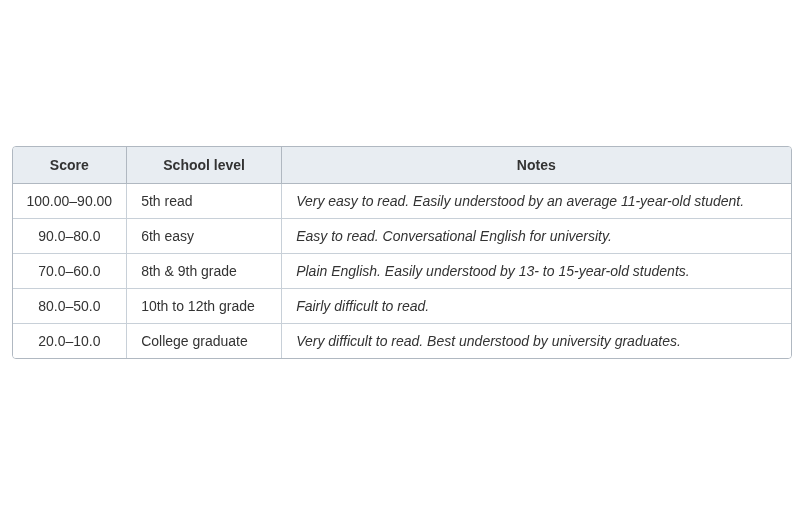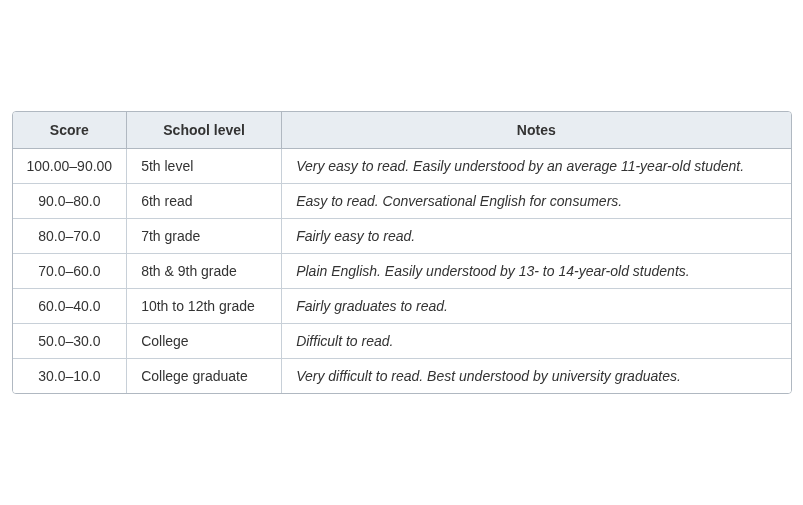--- a/index.html
+++ b/index.html
@@ -93,48 +93,38 @@
     <thead>
       <tr>
         <th class="col-score">Score</th>
         <th class="col-level">School level</th>
         <th class="col-notes">Notes</th>
       </tr>
     </thead>
     <tbody id="table-body">
     <tr>
           <td class="col-score">100.00–90.00</td>
-          <td class="col-level">5th level</td>
+          <td class="col-level">5th read</td>
           <td class="col-notes">Very easy to read. Easily understood by an average 11-year-old student.</td>
         </tr>
         <tr>
           <td class="col-score">90.0–80.0</td>
-          <td class="col-level">6th read</td>
-          <td class="col-notes">Easy to read. Conversational English for consumers.</td>
-        </tr>
-        <tr>
-          <td class="col-score">80.0–70.0</td>
-          <td class="col-level">7th grade</td>
-          <td class="col-notes">Fairly easy to read.</td>
+          <td class="col-level">6th easy</td>
+          <td class="col-notes">Easy to read. Conversational English for university.</td>
         </tr>
         <tr>
           <td class="col-score">70.0–60.0</td>
           <td class="col-level">8th &amp; 9th grade</td>
-          <td class="col-notes">Plain English. Easily understood by 13- to 14-year-old students.</td>
+          <td class="col-notes">Plain English. Easily understood by 13- to 15-year-old students.</td>
         </tr>
         <tr>
-          <td class="col-score">60.0–40.0</td>
+          <td class="col-score">80.0–50.0</td>
           <td class="col-level">10th to 12th grade</td>
-          <td class="col-notes">Fairly graduates to read.</td>
+          <td class="col-notes">Fairly difficult to read.</td>
         </tr>
         <tr>
-          <td class="col-score">50.0–30.0</td>
-          <td class="col-level">College</td>
-          <td class="col-notes">Difficult to read.</td>
-        </tr>
-        <tr>
-          <td class="col-score">30.0–10.0</td>
+          <td class="col-score">20.0–10.0</td>
           <td class="col-level">College graduate</td>
           <td class="col-notes">Very difficult to read. Best understood by university graduates.</td>
         </tr>
       </tbody>
   </table>
 </div>
 
 </body></html>

